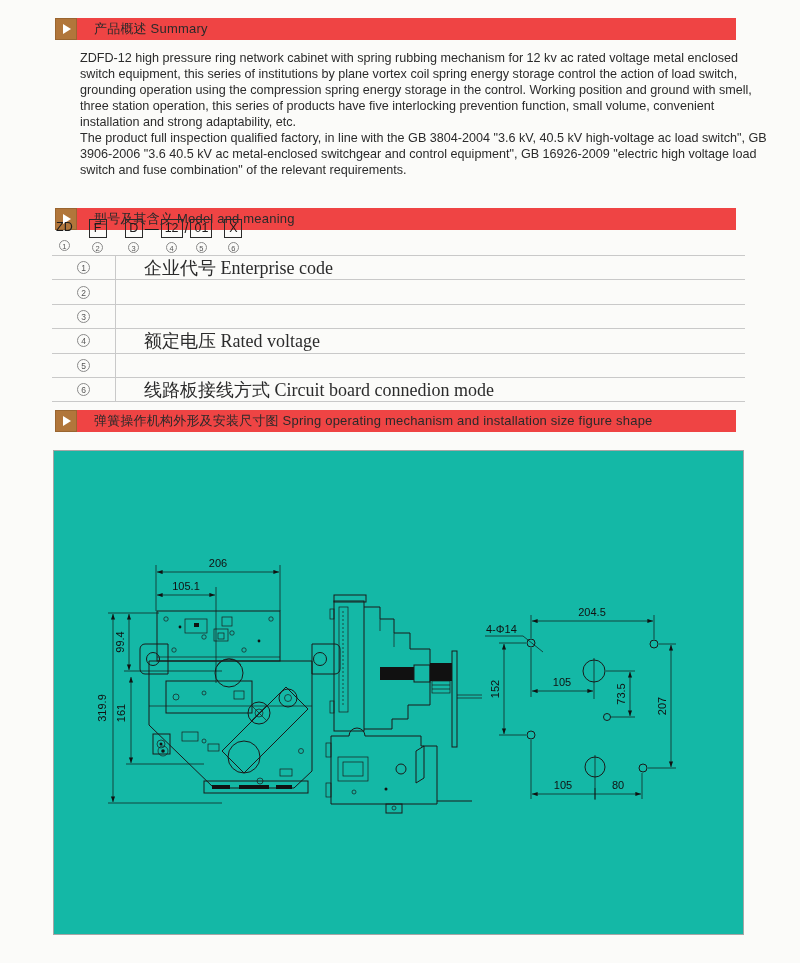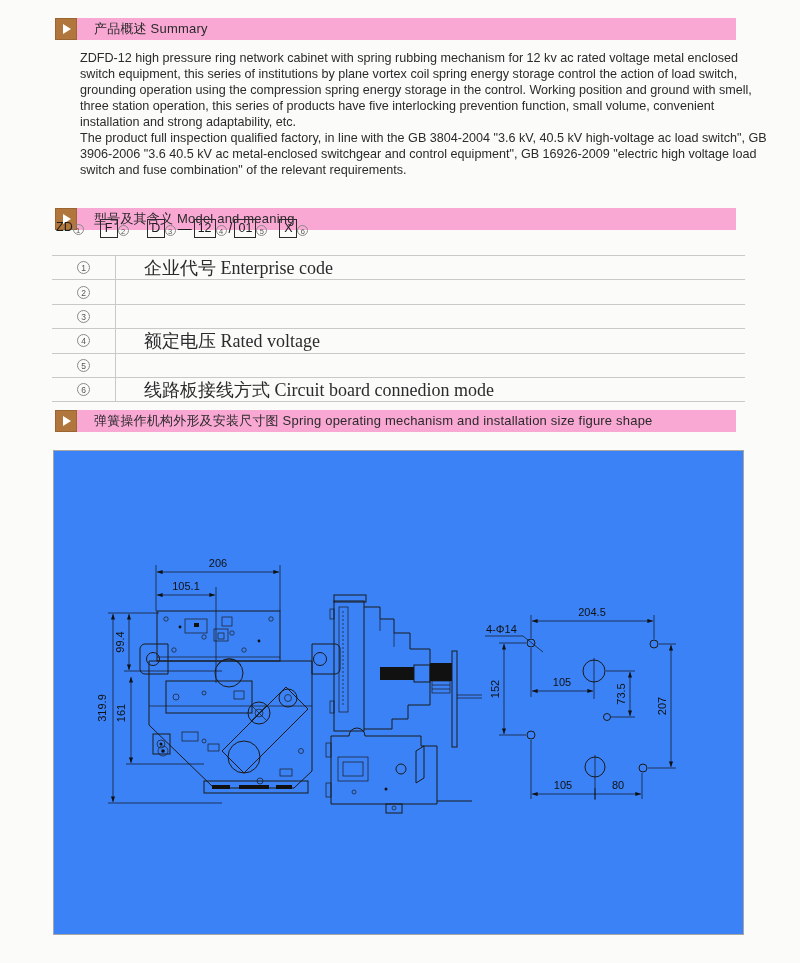--- a/index.html
+++ b/index.html
@@ -8,43 +8,43 @@
     background:#fbfbf9;
     font-family:"Liberation Sans", sans-serif;
     color:#231f20;
     position:relative;
     overflow:hidden;
   }
   .section-bar { position:absolute; left:55px; width:681px; height:22px; display:flex; align-items:stretch; }
   .bar-icon { width:22px; height:22px; background:#b1763b; border:1px solid #9a6530; box-sizing:border-box;
               display:flex; align-items:center; justify-content:center; flex:0 0 22px; }
   .bar-tri { width:0; height:0; border-left:8px solid #ffffff; border-top:5px solid transparent; border-bottom:5px solid transparent; margin-left:2px; }
-  .bar-bg { flex:1; background:#f9a8d4; display:flex; align-items:center; padding-left:17px; font-size:13px; color:#2a2a2a; letter-spacing:0.2px; }
+  .bar-bg { flex:1; background:#ef4444; display:flex; align-items:center; padding-left:17px; font-size:13px; color:#2a2a2a; letter-spacing:0.2px; }
   .para { position:absolute; left:52px; width:693px; font-size:12.6px; line-height:16.1px; color:#2b2b2b;margin-left:28px; }
 
   
   .model-row { position:absolute; left:56px; top:219px; display:flex; align-items:flex-start; }
-  .seg { display:flex; flex-direction:row; align-items:center; }
+  .seg { display:flex; flex-direction:column; align-items:center; }
   .seg .val { font-size:12.5px; height:17px; line-height:17px; color:#1c1c1c; }
   .seg .val.box { border:1px solid #2a2a2a; padding:0 3px; min-width:10px; text-align:center; box-sizing:content-box; }
   .idx { margin-top:4px; width:11px; height:11px; border:1px solid #8a8a8a; border-radius:50%;
          font-size:7.5px; line-height:11px; text-align:center; color:#555; box-sizing:border-box; }
   .sep { font-size:14px; line-height:19px; margin:0 2px; color:#1c1c1c; }
   .gap16 { width:16px; } .gap18 { width:18px; } .gap12 { width:12px; }
 
   
   .spec-table { position:absolute; left:52px; top:255px; width:693px; border-top:1px solid #c9c9c9; }
   .spec-row { display:flex; height:23.4px; border-bottom:1px solid #c9c9c9; align-items:stretch; }
   .cell-no { width:63px; flex:0 0 63px; border-right:1px solid #c9c9c9; display:flex; align-items:center; justify-content:center; }
   .cell-no .idx { margin-top:0; width:13px; height:13px; line-height:12px; font-size:8.5px; }
   .cell-desc { flex:1; display:flex; align-items:center; padding-left:28px; font-size:18px; color:#2b2b2b;font-family:Liberation Serif, serif; }
 
   
   .drawing-box { position:absolute; left:53px; top:450px; width:689px; height:483px;
-                 border:1px solid #a6a6a6; background:#3b82f6; box-sizing:content-box; }
+                 border:1px solid #a6a6a6; background:#14b8a6; box-sizing:content-box; }
   svg { display:block; }
   .ln { stroke:#1a1a1a; stroke-width:1; fill:none; }
   .tn { stroke:#1a1a1a; stroke-width:0.7; fill:none; }
   .dm { stroke:#111111; stroke-width:0.7; fill:none; }
   .fb { fill:#111111; stroke:none; }
   text.dim { font-size:11px; fill:#111111; font-family:"Liberation Sans", sans-serif; }
 </style>
 </head>
 <body>
 

